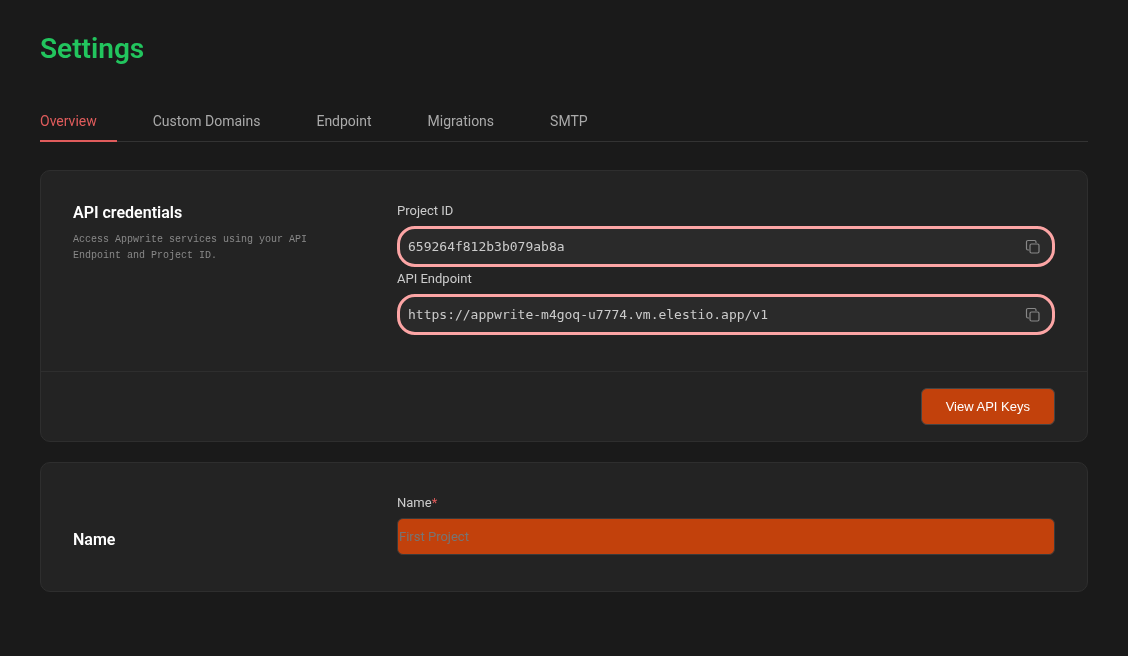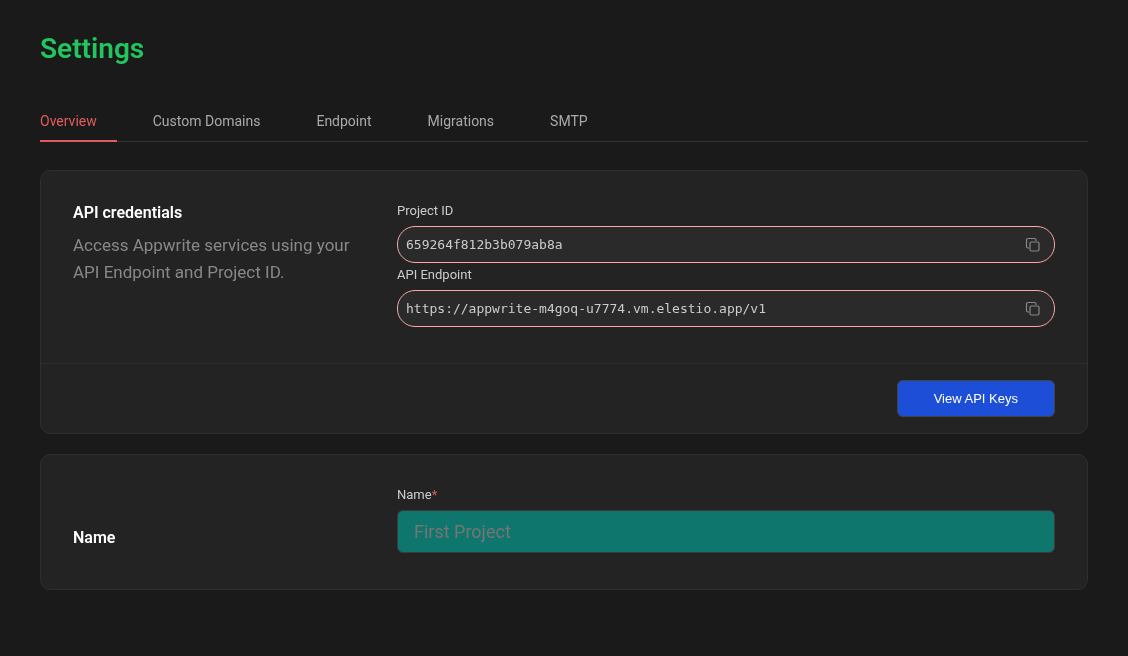--- a/index.html
+++ b/index.html
@@ -86,23 +86,24 @@
     }
 
     .card-section-title {
       font-size: 16px;
       font-weight: 600;
       color: #ffffff;
       margin-bottom: 10px;
     }
 
     .card-section-desc {
-      font-size: 17px;
+      font-size: 10px;
       color: #888;
       line-height: 1.6;
+      font-family: Liberation Mono, monospace;
     }
 
     .card-right {
       flex: 1;
     }
 
     .field-group {
       margin-bottom: 4px;
     }
 
@@ -115,21 +116,21 @@
 
     .field-input-wrapper {
       position: relative;
       display: flex;
       align-items: center;
     }
 
     .field-input {
       width: 100%;
       background-color: #2a2a2a;
-      border: 1px solid #fca5a5;
+      border: 3px solid #fca5a5;
       border-radius: 18px;
       padding: 10px 44px 10px 8px;
       color: #ccc;
       font-size: 13px;
       font-family: monospace;
       outline: none;
     }
 
     .copy-btn {
       position: absolute;
@@ -150,43 +151,43 @@
     }
 
     .card-footer {
       border-top: 1px solid #2e2e2e;
       padding: 16px 32px;
       display: flex;
       justify-content: flex-end;
     }
 
     .btn-primary {
-      background-color: #1d4ed8;
+      background-color: #c2410c;
       border: 1px solid #444;
       color: #fff;
-      padding: 10px 36px;
+      padding: 10px 24px;
       border-radius: 6px;
       font-size: 13px;
       cursor: pointer;
       font-weight: 500;
       margin-left: 32px;
     }
 
     .name-card .card-body {
       align-items: flex-end;
     }
 
     .field-input-name {
       width: 100%;
-      background-color: #0f766e;
+      background-color: #c2410c;
       border: 1px solid #3a3a3a;
       border-radius: 6px;
-      padding: 10px 16px;
+      padding: 10px 1px;
       color: #ccc;
-      font-size: 18px;
+      font-size: 13px;
       font-family: inherit;
       outline: none;
     }
 
     .required-star {
       color: #e05c5c;
     }
   </style>
 </head>
 <body>

